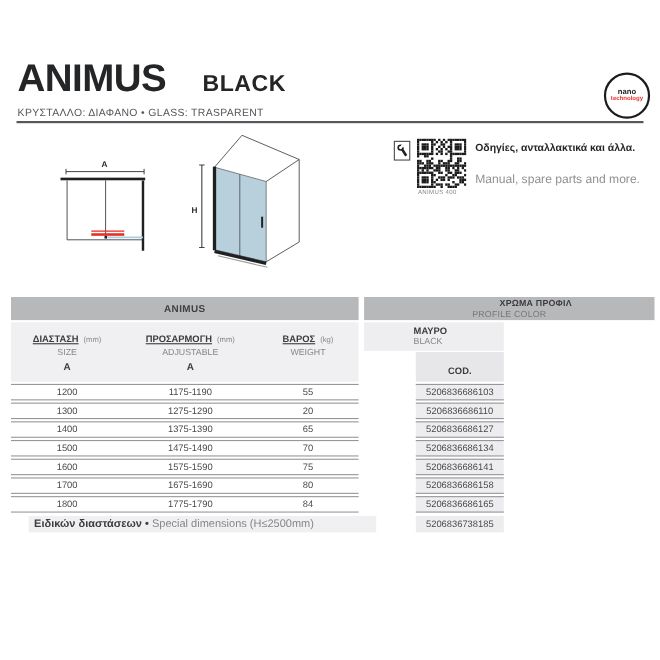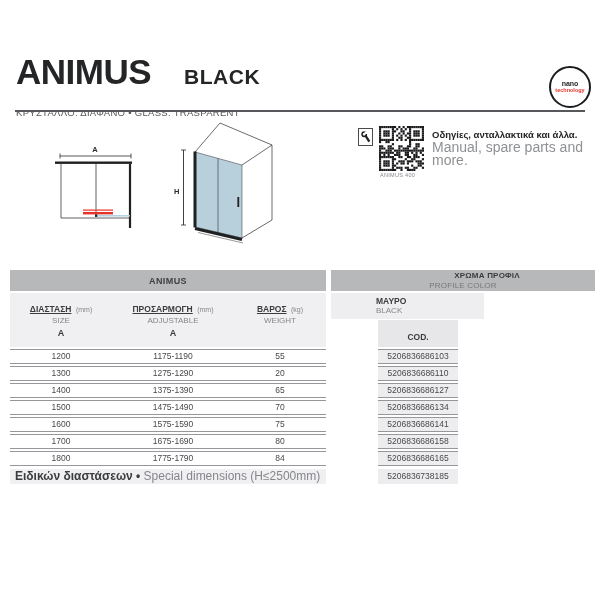--- a/index.html
+++ b/index.html
@@ -3,38 +3,38 @@
 <meta charset="utf-8">
 <style>
   html,body{margin:0;padding:0;background:#fff;}
   .page{position:relative;width:600px;height:600px;background:#ffffff;overflow:hidden;
         font-family:"Liberation Sans","DejaVu Sans",sans-serif;color:#3c3d3f;}
 
   
   .title-row{position:absolute;left:16px;top:54px;display:flex;align-items:baseline;gap:33px;}
   .title{font-size:35px;font-weight:700;color:#242527;letter-spacing:-0.5px;line-height:36px;}
   .variant{font-size:21px;font-weight:700;color:#242527;letter-spacing:0.5px;}
-  .subtitle{position:absolute;left:16px;top:107px;font-size:9.5px;color:#55565a;letter-spacing:0.3px;text-align:center;}
+  .subtitle{position:absolute;left:16px;top:97px;font-size:9.5px;color:#55565a;letter-spacing:0.3px;text-align:center;}
   .rule{position:absolute;left:15px;top:110px;width:570px;height:2px;background:#57585b;}
 
   
   .logo{position:absolute;left:549px;top:66px;width:42px;height:42px;border:2px solid #1b1c1e;
         border-radius:50%;background:#fff;z-index:3;display:flex;flex-direction:column;
         align-items:center;justify-content:center;text-align:center;box-sizing:border-box;}
   .logo .l1{font-size:7px;font-weight:700;color:#242527;line-height:7px;}
   .logo .l2{font-size:5.5px;font-weight:700;color:#e63329;line-height:6.5px;}
 
   
   .wrench-box{position:absolute;left:358px;top:128px;width:15px;height:18px;border:1px solid #4a4b4d;
         display:flex;align-items:center;justify-content:center;box-sizing:border-box;}
   .qr{position:absolute;left:379px;top:126px;width:45px;height:45px;}
   .qr-label{position:absolute;left:380px;top:172px;font-size:5.5px;color:#85868a;letter-spacing:0.3px;}
   .info-text{position:absolute;left:432px;top:128px;line-height:13px;}
   .info-text .gr{font-size:9.5px;font-weight:700;color:#242527;display:block;}
-  .info-text .en{font-size:14px;color:#8e9094;display:block;}
+  .info-text .en{font-size:11px;color:#8e9094;display:block;margin-top:16px;}
 
   
   .diag-top{position:absolute;left:52px;top:143px;}
   .diag-3d{position:absolute;left:170px;top:120px;}
 
   
   .band{position:absolute;top:270px;height:21px;background:#b7b8ba;box-sizing:border-box;}
   .band-left{left:10px;width:316px;display:flex;align-items:center;justify-content:center;
         font-weight:700;font-size:9px;color:#3f4042;letter-spacing:0.4px;}
   .band-right{left:331px;width:264px;text-align:center;padding-top:1px;}
@@ -43,39 +43,39 @@
 
   .colhead-area{position:absolute;left:10px;top:293px;width:316px;height:54px;background:#f0f0f2;}
   .colhead{position:absolute;top:5px;text-align:center;}
   .ch1{left:0;width:102px;} .ch2{left:102px;width:122px;} .ch3{left:224px;width:92px;}
   .colhead .nm{font-size:8.5px;font-weight:700;color:#3b3c3e;line-height:11px;text-decoration:underline;}
   .colhead .unit{font-size:7px;color:#85868a;font-weight:400;}
   .colhead .en{font-size:8px;color:#85868a;line-height:10px;}
   .suba{position:absolute;top:35px;font-weight:700;font-size:9px;color:#3b3c3e;text-align:center;}
   .sa1{left:0;width:102px;} .sa2{left:102px;width:122px;}
 
-  .mavro{position:absolute;left:331px;top:293px;width:153px;height:26px;background:#eeeef0;
+  .mavro{position:absolute;left:331px;top:293px;width:127px;height:26px;background:#eeeef0;
         box-sizing:border-box;padding:3px 0 0 45px;}
   .mavro .gr{font-size:8.5px;font-weight:700;color:#3b3c3e;line-height:10px;display:block;}
   .mavro .en{font-size:8px;color:#85868a;line-height:10px;display:block;}
   .codhead{position:absolute;left:378px;top:320px;width:80px;height:27px;background:#e7e7e9;
         box-sizing:border-box;text-align:center;padding-top:12px;font-weight:700;font-size:8.5px;color:#3b3c3e;}
 
   .size-rows{position:absolute;left:10px;top:349px;width:316px;}
   .trow{box-sizing:border-box;height:15px;margin-bottom:2px;border-top:1px solid #96979a;
         border-bottom:1px solid #96979a;display:grid;grid-template-columns:102px 122px 92px;background:#fff;}
   .tcell{font-size:8.5px;color:#48494b;text-align:center;line-height:13px;}
 
   .code-rows{position:absolute;left:378px;top:349px;width:80px;}
   .crow{box-sizing:border-box;height:15px;margin-bottom:2px;border-top:1px solid #96979a;
         border-bottom:1px solid #96979a;background:#ededef;font-size:8.5px;color:#48494b;
         text-align:center;line-height:13px;}
 
-  .special-left{position:absolute;left:10px;top:469px;width:316px;height:15px;background:#f0f0f2;
-        font-size:12px;line-height:15px;padding-left:5px;box-sizing:border-box;white-space:nowrap;}
+  .special-left{position:absolute;left:26px;top:469px;width:316px;height:15px;background:#f0f0f2;
+        font-size:10px;line-height:15px;padding-left:5px;box-sizing:border-box;white-space:nowrap;}
   .special-left .gr{font-weight:700;color:#3b3c3e;}
   .special-left .sep{color:#3b3c3e;font-weight:700;}
   .special-left .en{color:#85868a;}
   .special-code{position:absolute;left:378px;top:469px;width:80px;height:15px;background:#ededef;
         text-align:center;font-size:8.5px;line-height:15px;color:#48494b;}
 </style>
 </head>
 <body>
 
 <div class="page">

